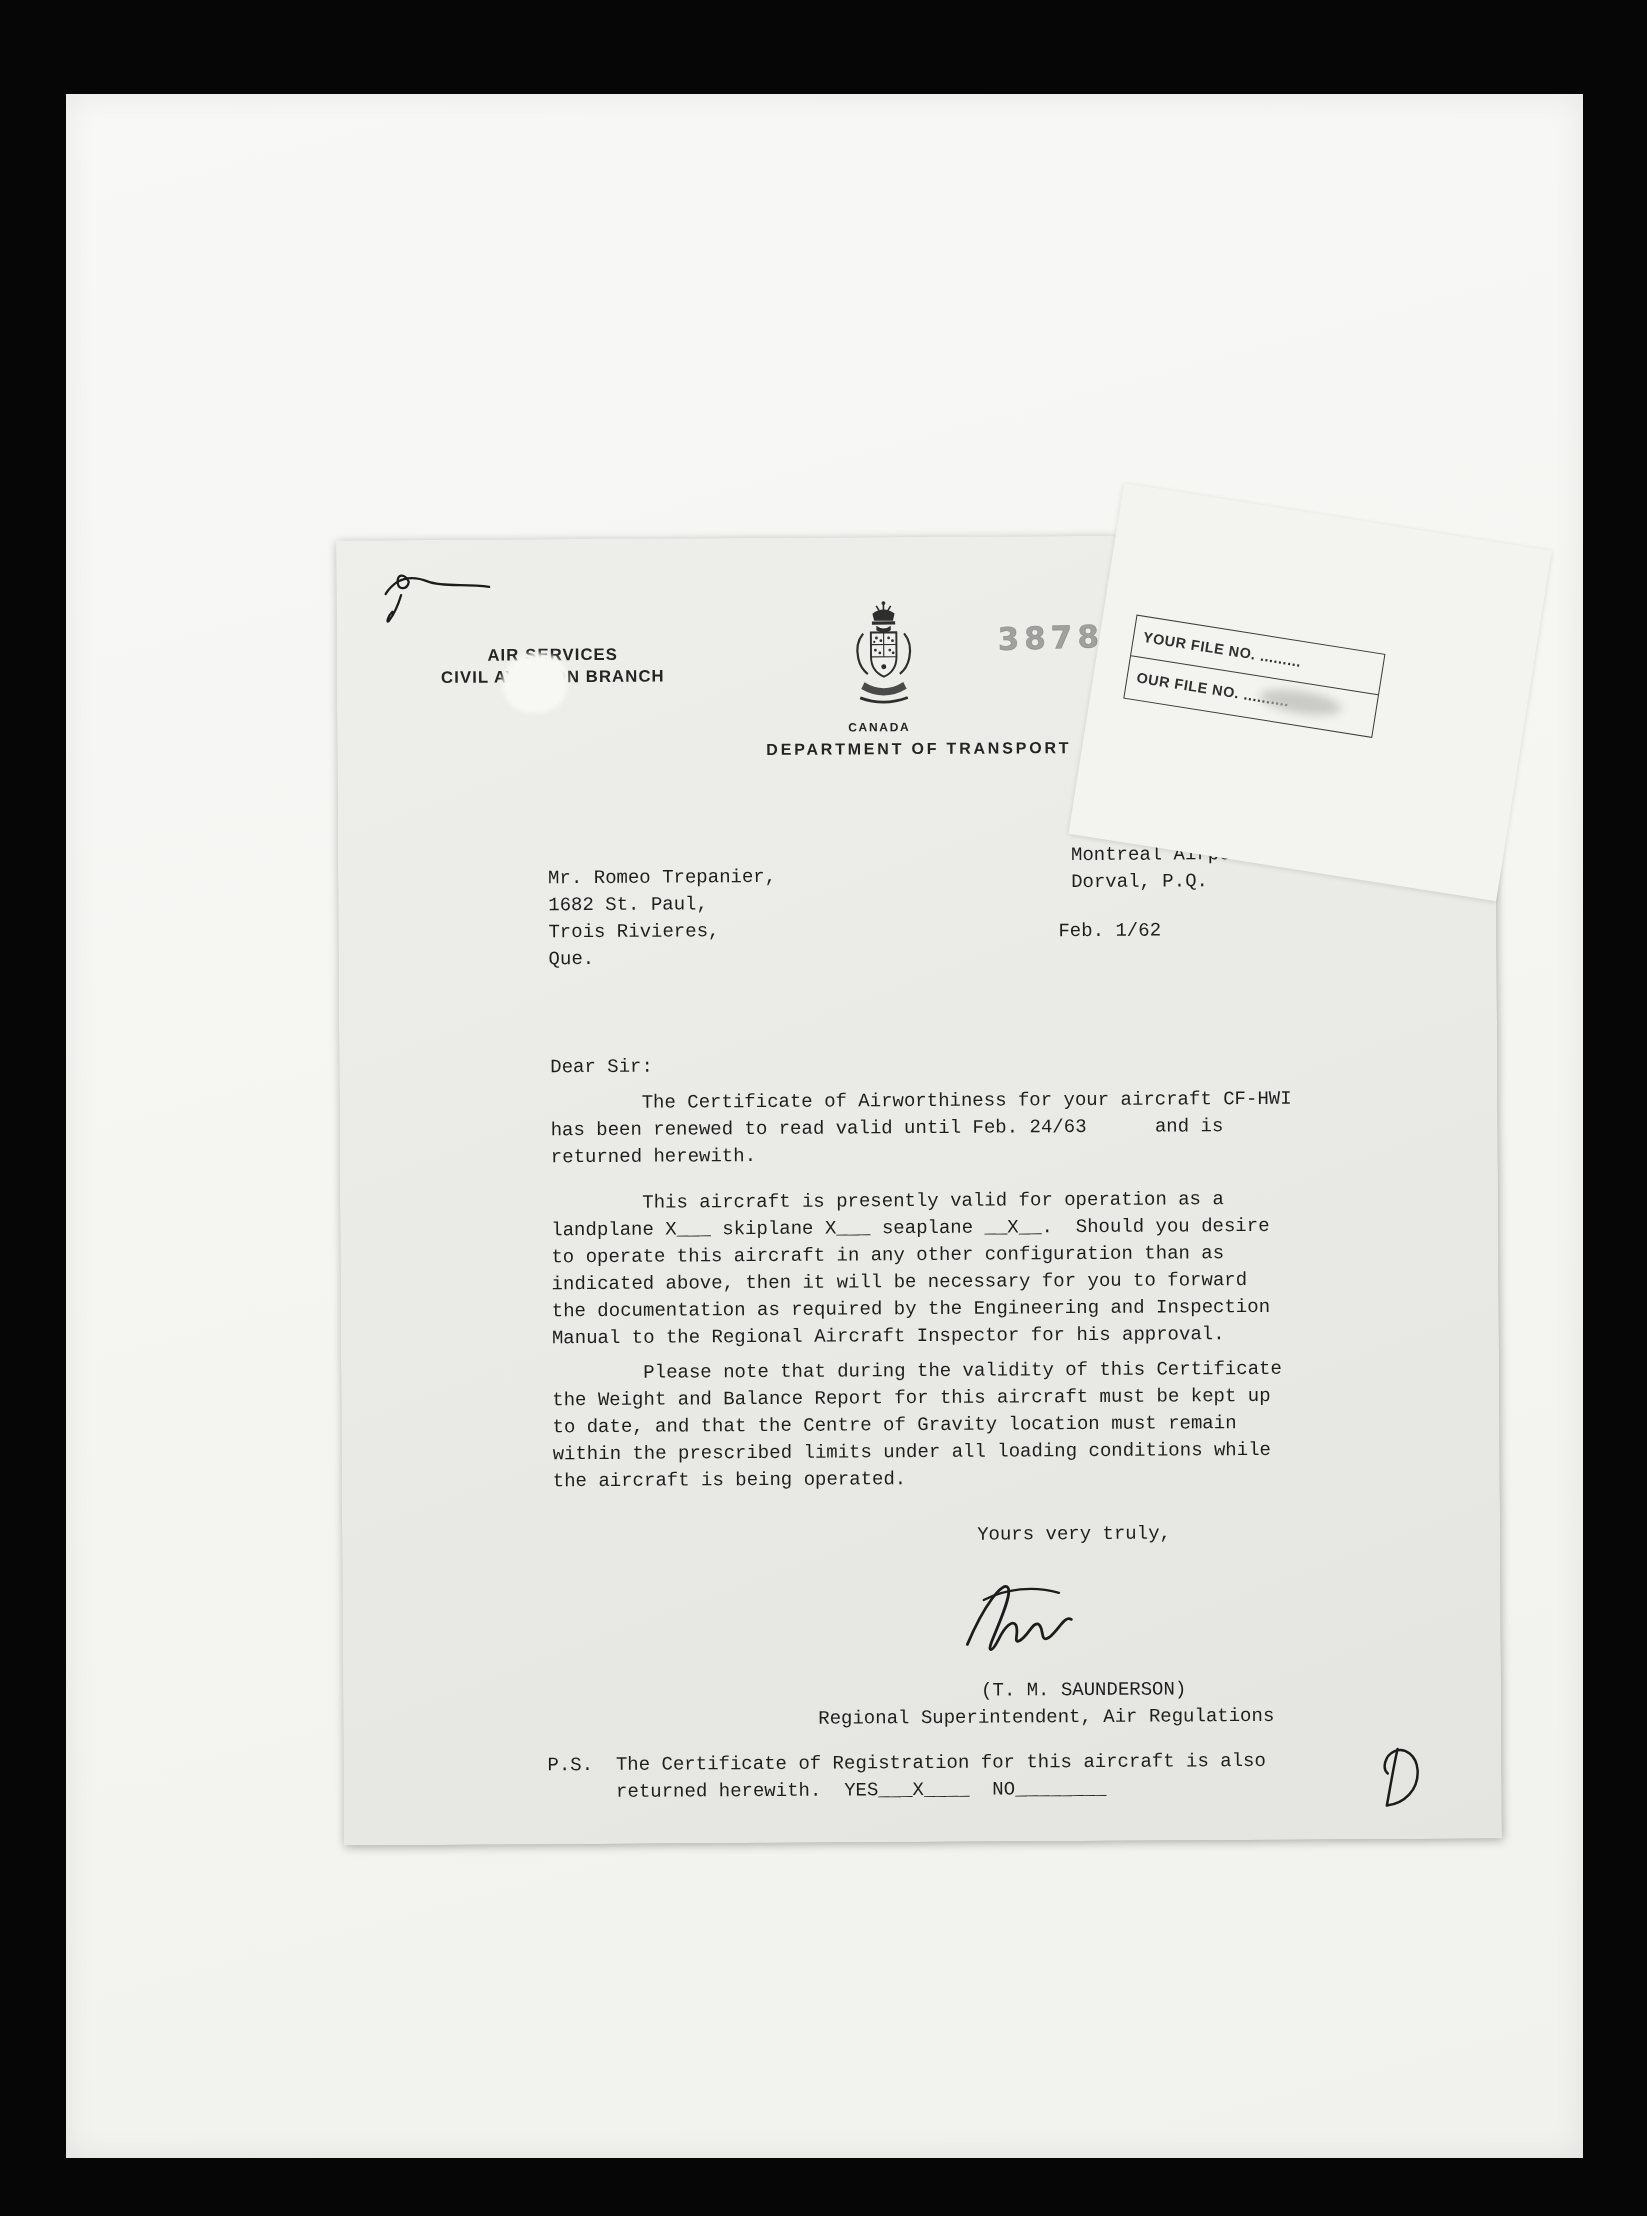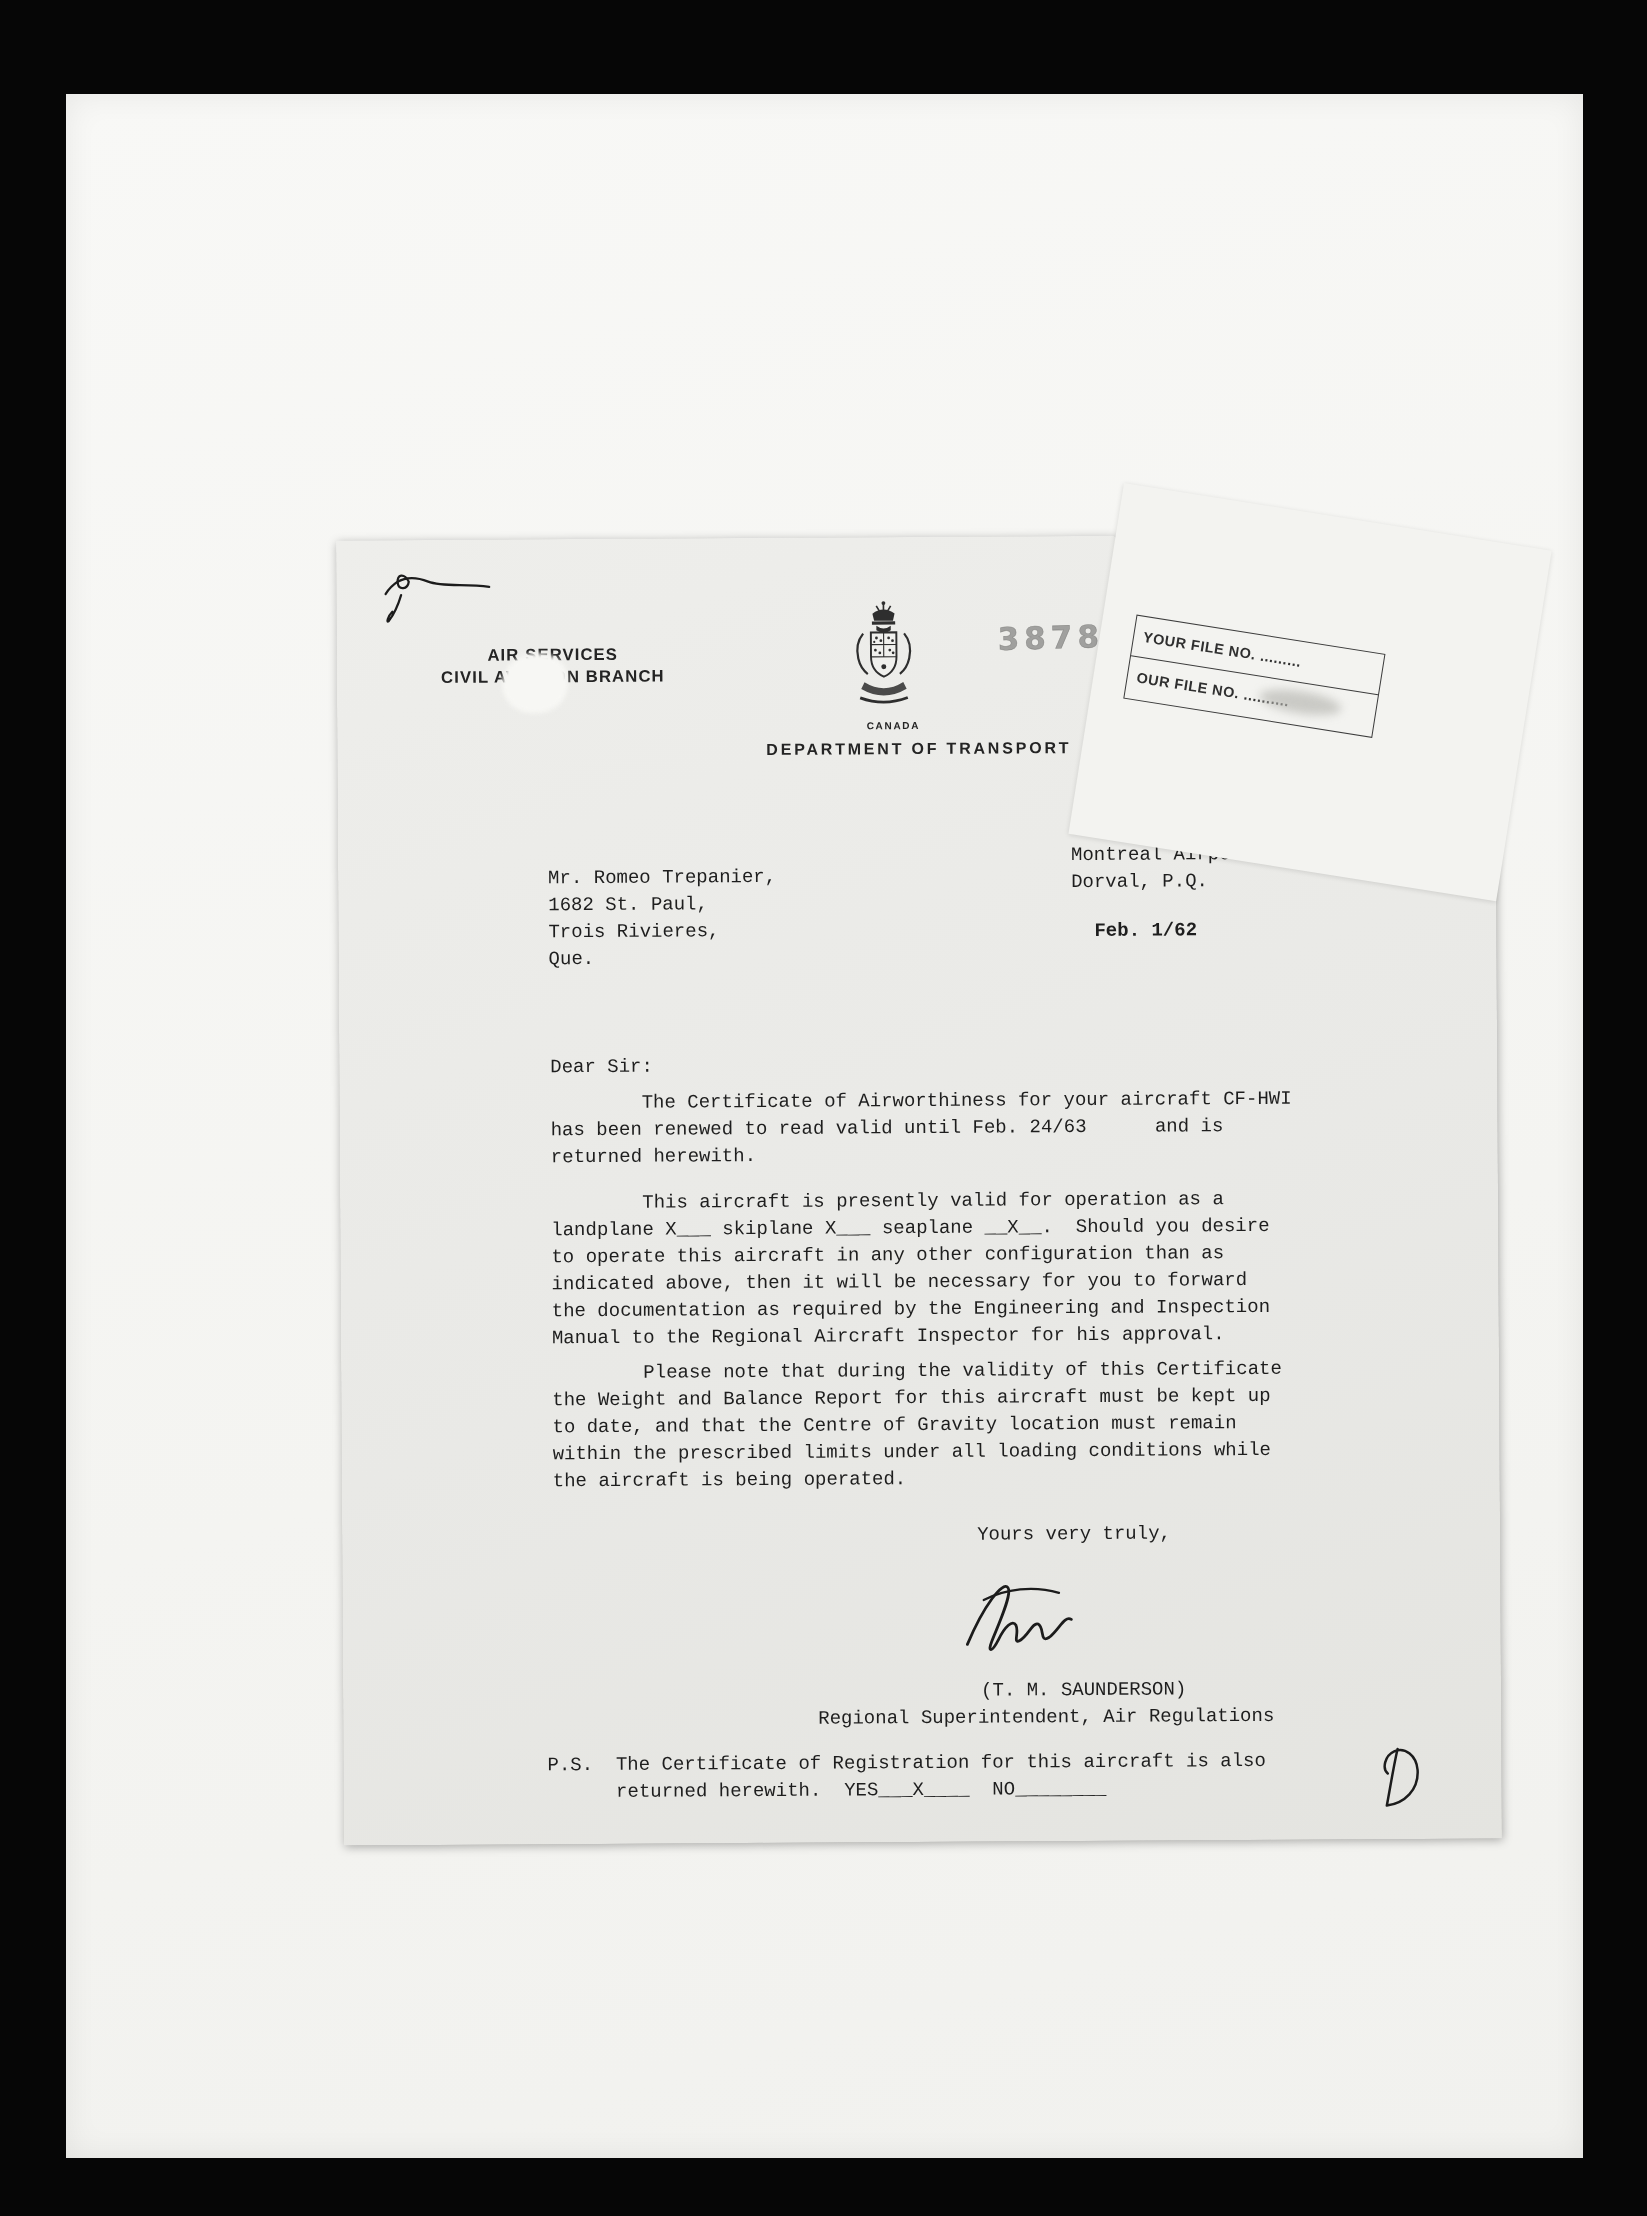--- a/index.html
+++ b/index.html
@@ -46,22 +46,22 @@
   .branch{
     position:absolute;left:83px;top:105px;width:266px;text-align:center;
     font-weight:bold;font-size:16.7px;line-height:22px;letter-spacing:1.1px;color:#242424;
   }
   .blemish{
     position:absolute;left:165px;top:114px;width:66px;height:60px;
     background:#f7f7f4;border-radius:55% 45% 50% 50%;filter:blur(2.2px);z-index:3;
   }
   .crest{position:absolute;left:511px;top:62px;width:72px;height:119px;}
   .country{
-    position:absolute;left:511px;top:183px;width:72px;text-align:right;
-    font-weight:bold;font-size:10px;letter-spacing:1.7px;color:#242424;
+    position:absolute;left:511px;top:183px;width:72px;text-align:left;
+    font-weight:bold;font-size:12px;letter-spacing:1.7px;color:#242424;
   }
   .stamp{
     position:absolute;left:661px;top:83px;
     font-family:"DejaVu Sans",sans-serif;font-weight:bold;font-size:31px;
     letter-spacing:5px;color:rgba(120,120,118,0.65);
     -webkit-text-stroke:0.6px rgba(100,100,98,0.5);
     transform:rotate(-1.2deg);
   }
   .department{
     position:absolute;left:415px;top:203px;width:333px;text-align:center;
@@ -132,21 +132,21 @@
     <div class="department">DEPARTMENT OF TRANSPORT</div>
 
     <div class="mono" style="left:210px;top:326px;">Mr. Romeo Trepanier,
 1682 St. Paul,
 Trois Rivieres,
 Que.</div>
 
     <div class="mono" style="left:733px;top:306px;">Montreal Airport,
 Dorval, P.Q.</div>
 
-    <div class="mono" style="left:756px;top:382px;font-weight:bold;">Feb. 1/62</div>
+    <div class="mono" style="left:720px;top:382px;font-weight:normal;">Feb. 1/62</div>
 
     <div class="mono salutation" style="left:211px;top:515px;">Dear Sir:</div>
 
     <div class="mono" style="left:211px;top:551px;">        The Certificate of Airworthiness for your aircraft CF-HWI
 has been renewed to read valid until Feb. 24/63      and is
 returned herewith.</div>
     <div class="mono" style="left:211px;top:651px;">        This aircraft is presently valid for operation as a
 landplane X___ skiplane X___ seaplane __X__.  Should you desire
 to operate this aircraft in any other configuration than as
 indicated above, then it will be necessary for you to forward

